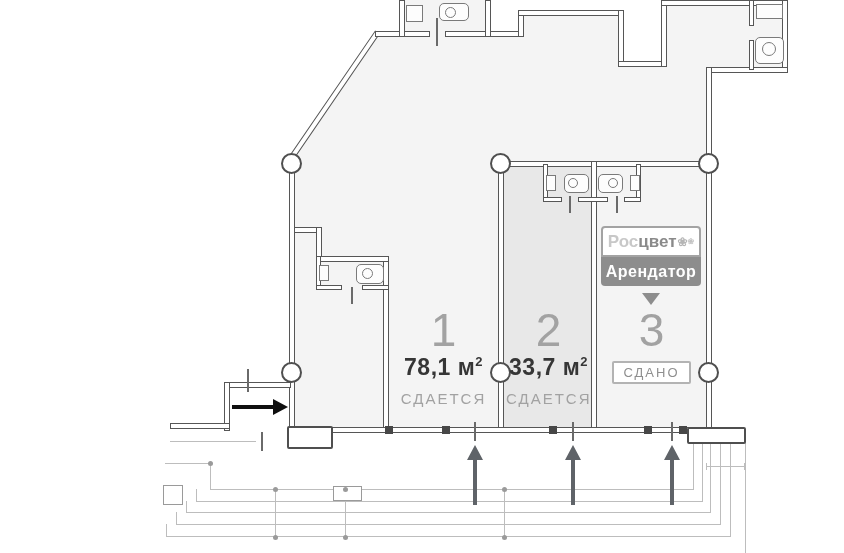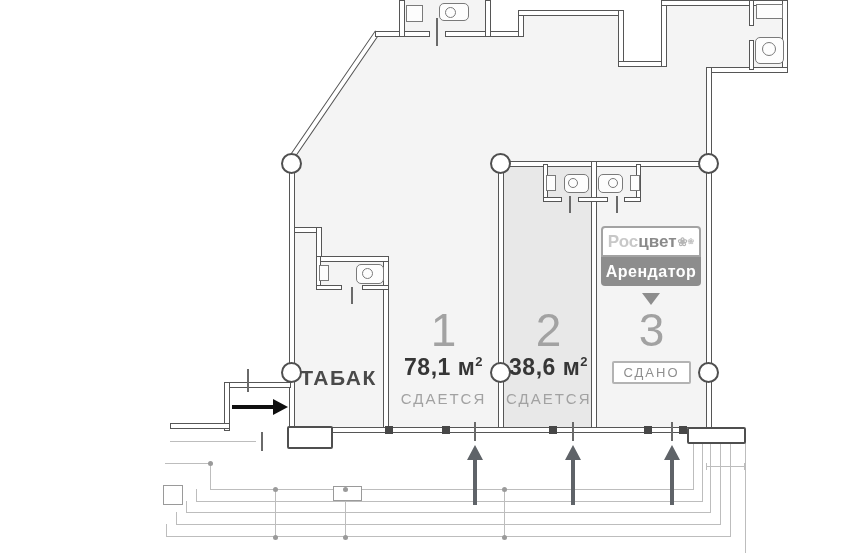--- a/index.html
+++ b/index.html
@@ -172,31 +172,30 @@
     <div class="gl" style="left: 290px; top: 388px; width: 2px; height: 38px;"></div>
     <div id="gen" style="position:absolute;left:0;top:0;width:0;height:0;"></div>
 
   <div class="col" style="left:281px;top:153px;"></div>
   <div class="col" style="left:490px;top:153px;"></div>
   <div class="col" style="left:698px;top:153px;"></div>
   <div class="col" style="left:281px;top:362px;"></div>
   <div class="col" style="left:490px;top:362px;"></div>
   <div class="col" style="left:698px;top:362px;"></div>
 
-  <div class="label-tabak" style="left:291px;top:366px;width:95px;">ТАБАК</div>
 
   <div class="unit" style="left:389px;top:306px;width:109px;">
     <div style="position:static" class="num">1</div>
     <div style="position:static" class="area"><span>78,1</span>&nbsp;<span>м</span><sup>2</sup></div>
     <div style="position:static" class="status">СДАЕТСЯ</div>
   </div>
 
   <div class="unit" style="left:506px;top:306px;width:85px;">
     <div style="position:static" class="num">2</div>
-    <div style="position:static" class="area"><span>38,6</span>&nbsp;<span>м</span><sup>2</sup></div>
+    <div style="position:static" class="area"><span>33,7</span>&nbsp;<span>м</span><sup>2</sup></div>
     <div style="position:static" class="status">СДАЕТСЯ</div>
   </div>
 
   <div class="tenant" style="left:601px;top:226px;width:100px;">
     <div class="logo-box">
       <span class="brand-light">Рос</span>
         <span class="brand-dark">цвет</span>
         <span class="flower-a">❀</span>
         <span class="flower-b">❀</span>
     </div>

